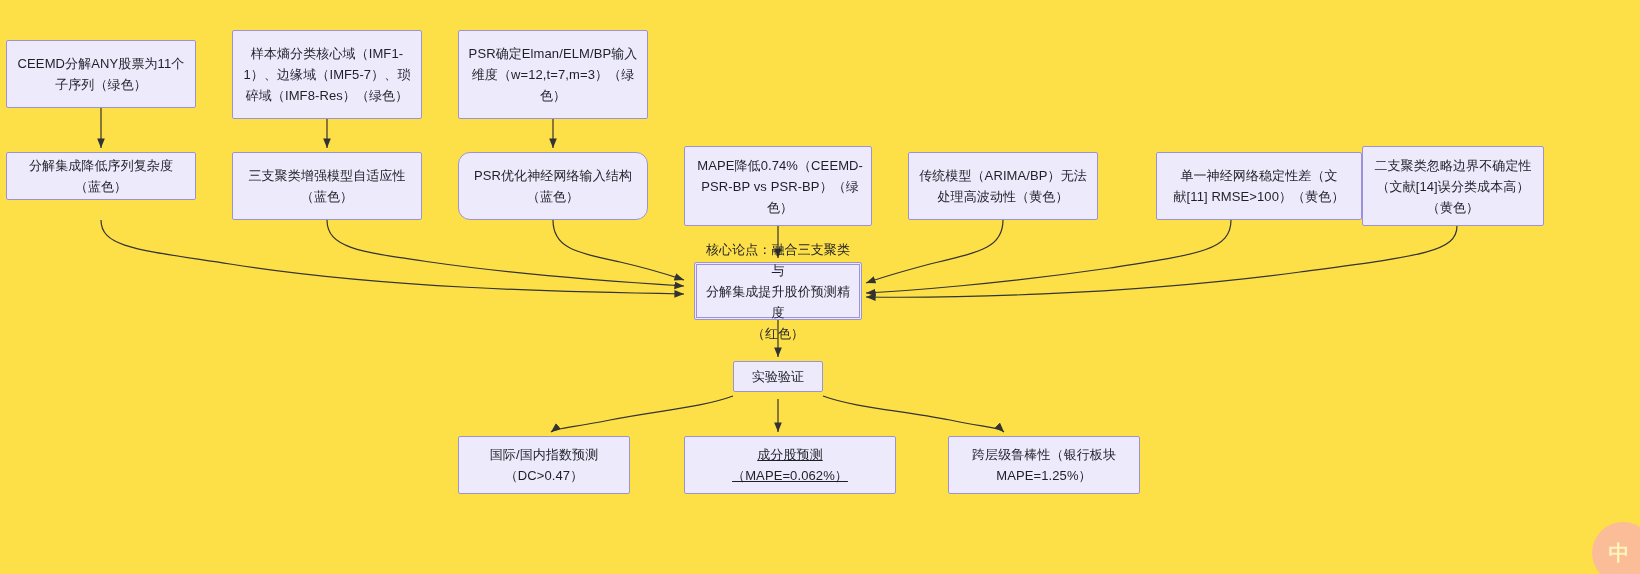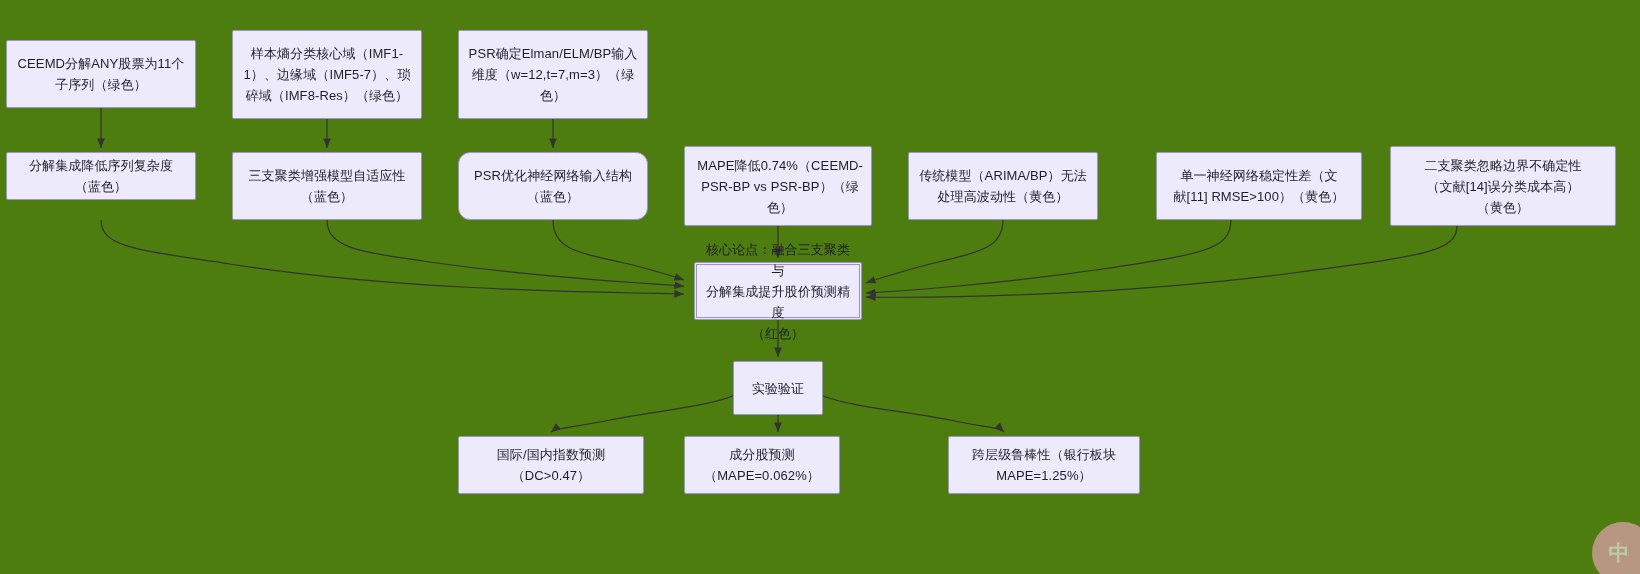--- a/index.html
+++ b/index.html
@@ -8,21 +8,21 @@
     padding: 0;
     background: #ffffff;
   }
   body {
     font-family: "Liberation Sans", "DejaVu Sans", sans-serif;
   }
   #canvas {
     position: relative;
     width: 1640px;
     height: 574px;
-    background: #4d7c0f;
+    background: #fde047;
     overflow: hidden;
   }
   #edge-layer {
     position: absolute;
     left: 0;
     top: 0;
     width: 1640px;
     height: 574px;
     pointer-events: none;
   }
@@ -149,42 +149,42 @@
   <div class="node" style="left:908px; top:152px; width:190px; height:68px;align-items:center;">
     <span class="node-label">传统模型（ARIMA/BP）无法
 处理高波动性（黄色）</span>
   </div>
 
   <div class="node" style="left:1156px; top:152px; width:206px; height:68px;">
     <span class="node-label">单一神经网络稳定性差（文
 献[11] RMSE&gt;100）（黄色）</span>
   </div>
 
-  <div class="node" style="left:1362px; top:146px; width:226px; height:80px;margin-left:28px;">
+  <div class="node" style="left:1362px; top:146px; width:182px; height:80px;">
     <span class="node-label">二支聚类忽略边界不确定性
 （文献[14]误分类成本高）
 （黄色）</span>
   </div>
 
   <div class="node core" style="left:694px; top:262px; width:168px; height:58px;justify-content:center;">
     <span class="node-label">核心论点：融合三支聚类与
 分解集成提升股价预测精度
 （红色）</span>
   </div>
 
-  <div class="node" style="left:733px; top:361px; width:90px; height:54px;">
+  <div class="node" style="left:733px; top:361px; width:90px; height:31px;">
     <span class="node-label">实验验证</span>
   </div>
 
-  <div class="node" style="left:458px; top:436px; width:186px; height:58px;">
+  <div class="node" style="left:458px; top:436px; width:172px; height:58px;">
     <span class="node-label">国际/国内指数预测
 （DC&gt;0.47）</span>
   </div>
 
-  <div class="node" style="left:684px; top:436px; width:156px; height:58px;">
+  <div class="node" style="left:684px; top:436px; width:212px; height:58px;text-decoration:underline;">
     <span class="node-label">成分股预测
 （MAPE=0.062%）</span>
   </div>
 
   <div class="node" style="left:908px; top:436px; width:192px; height:58px;margin-left:40px;">
     <span class="node-label">跨层级鲁棒性（银行板块
 MAPE=1.25%）</span>
   </div>
 
   <div class="watermark">

